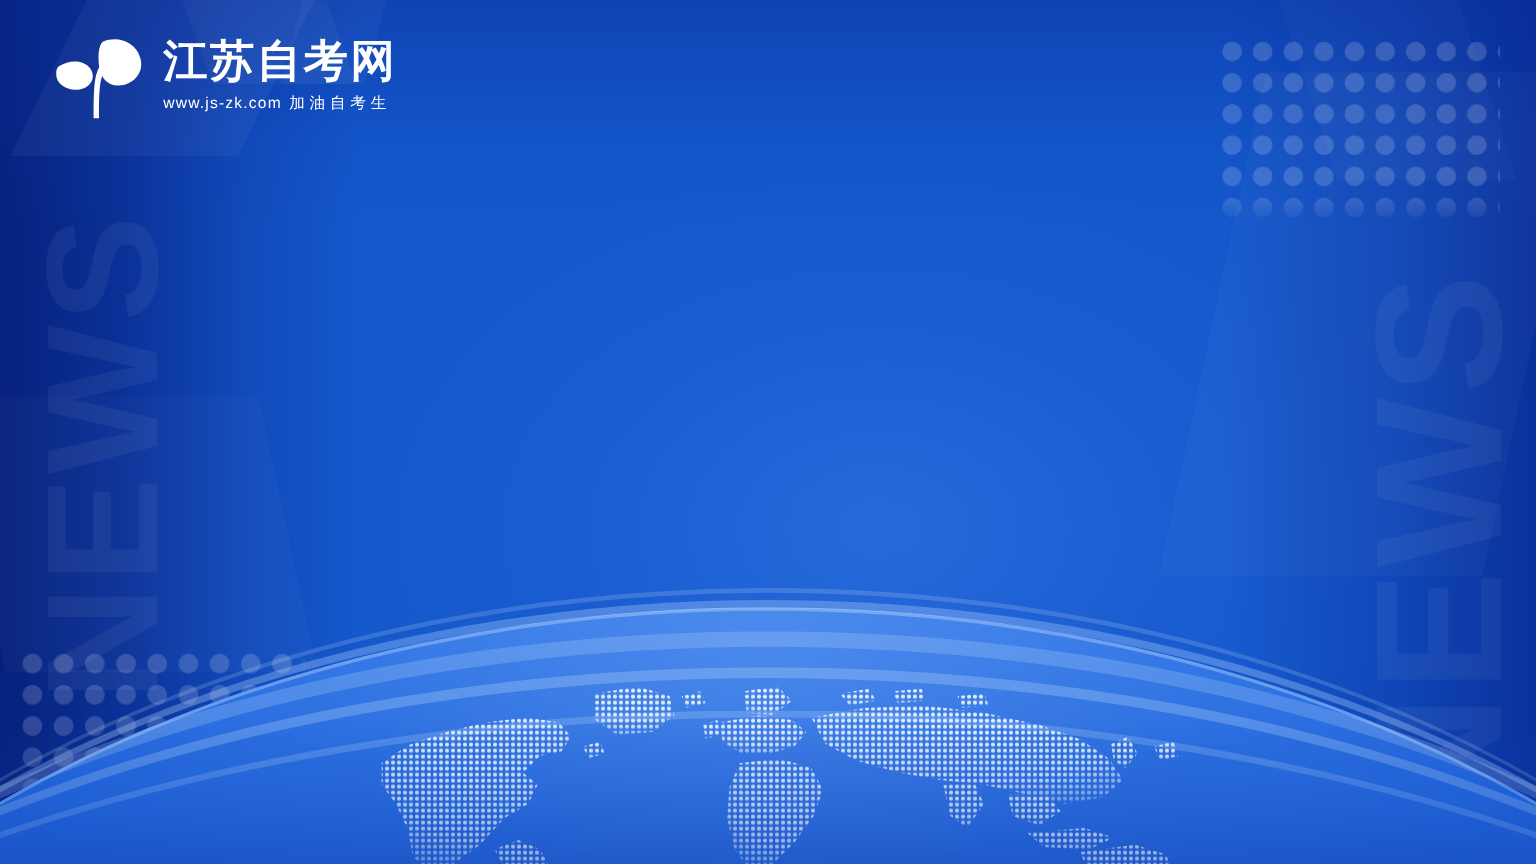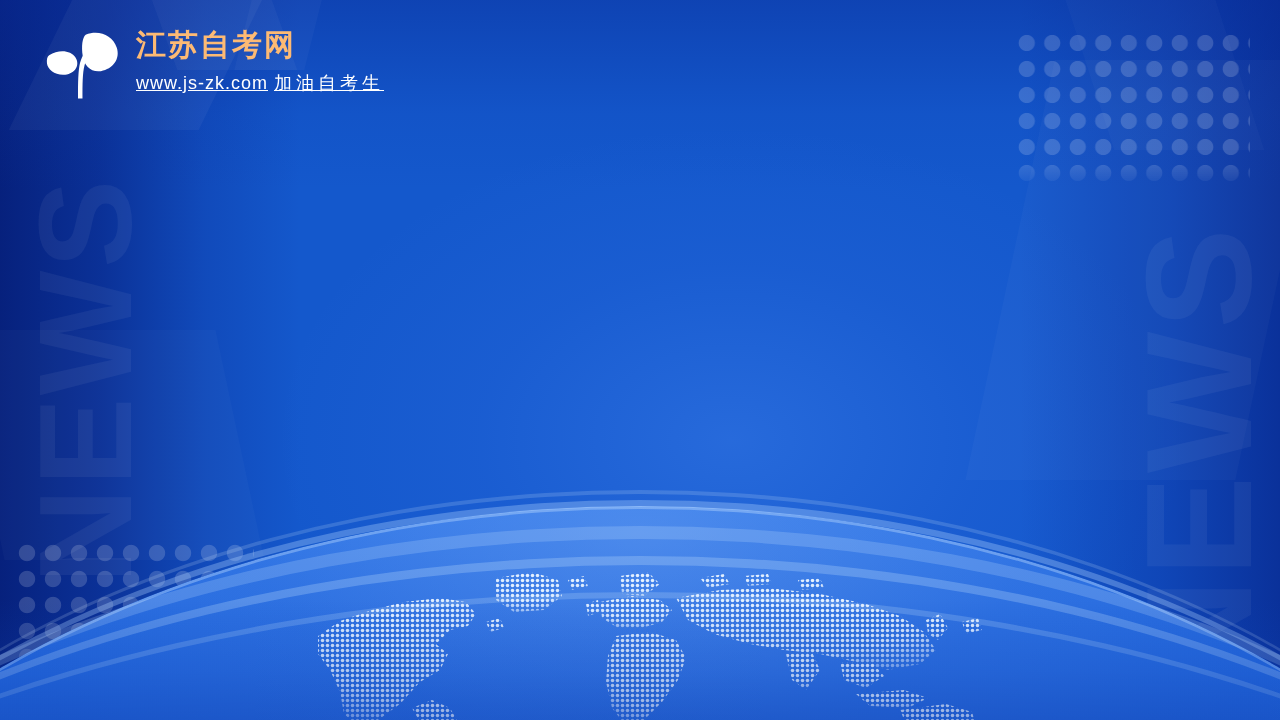--- a/index.html
+++ b/index.html
@@ -179,35 +179,34 @@
     left: 38px;
     top: 24px;
     display: flex;
     align-items: center;
     gap: 12px;
     z-index: 9;
   }
   .logo-mark { width: 86px; height: 78px; flex: 0 0 auto; }
   .logo-text { display: flex; flex-direction: column; justify-content: center; }
   .logo-title {
-    font-family: Liberation Mono, monospace;
-    font-size: 30px;
+    font-family: Liberation Sans, sans-serif;
+    font-size: 37px;
     font-weight: 700;
-    color: #fdba74;
+    color: #ffffff;
     letter-spacing: 2px;
     line-height: 1.08;
   }
   .logo-sub {
     margin-top: 7px;
     font-family: "Liberation Sans", "DejaVu Sans", sans-serif;
-    font-size: 18px;
+    font-size: 13px;
     color: #ffffff;
     letter-spacing: 1.0px;
     white-space: nowrap;
-    text-decoration: underline;
   }
   .logo-sub .cn { letter-spacing: 4px; margin-left: 6px; }
 
   
   .headline {
     position: absolute;
     left: 50%;
     top: 272px;
     transform: translateX(-50%);
     width: 880px;

